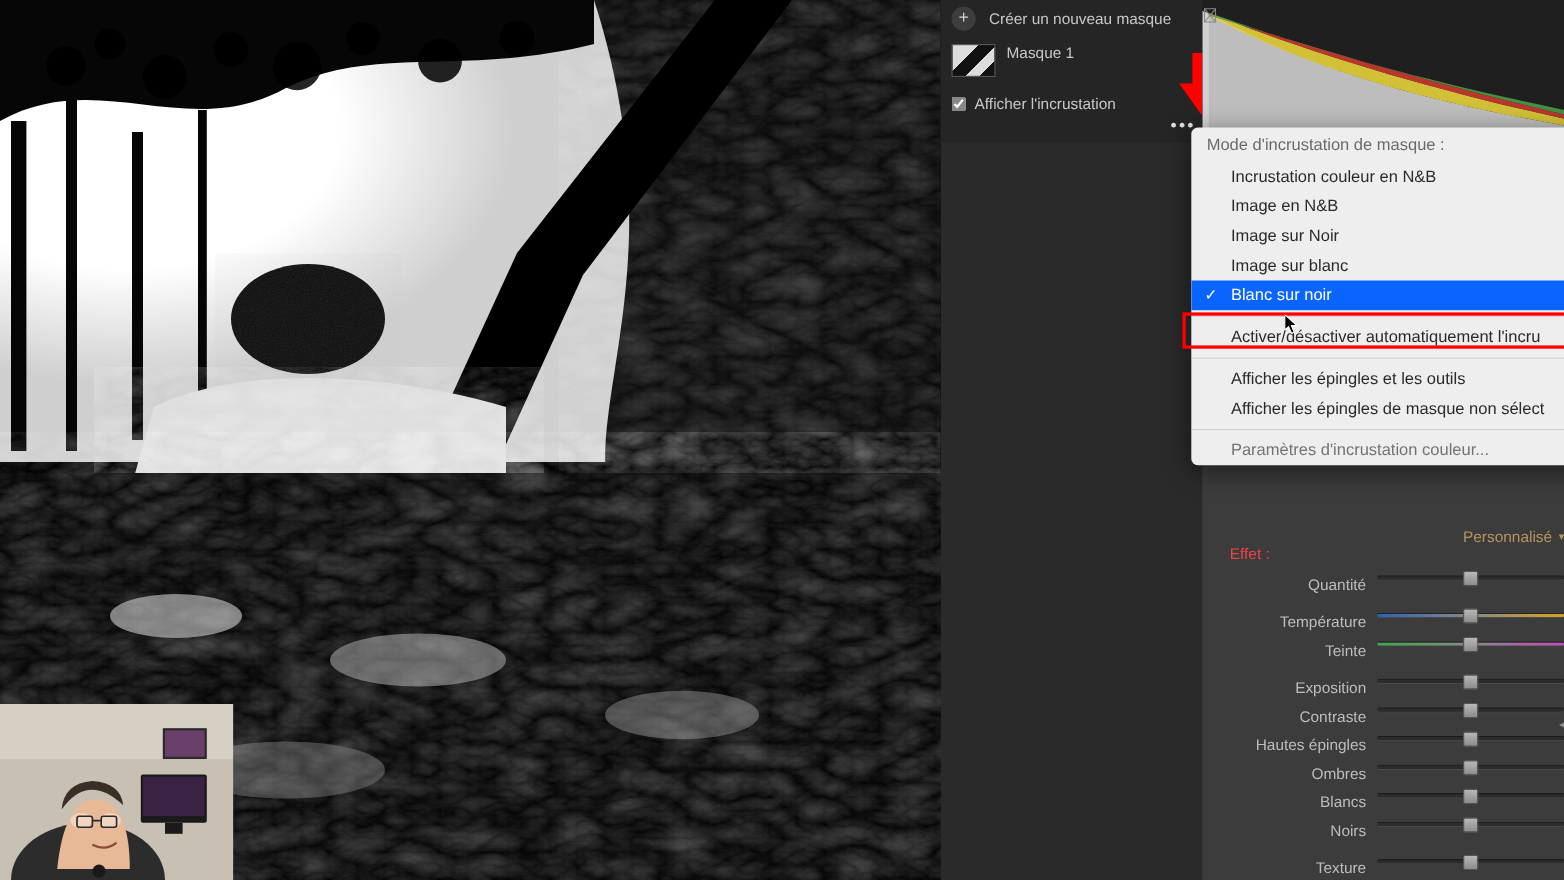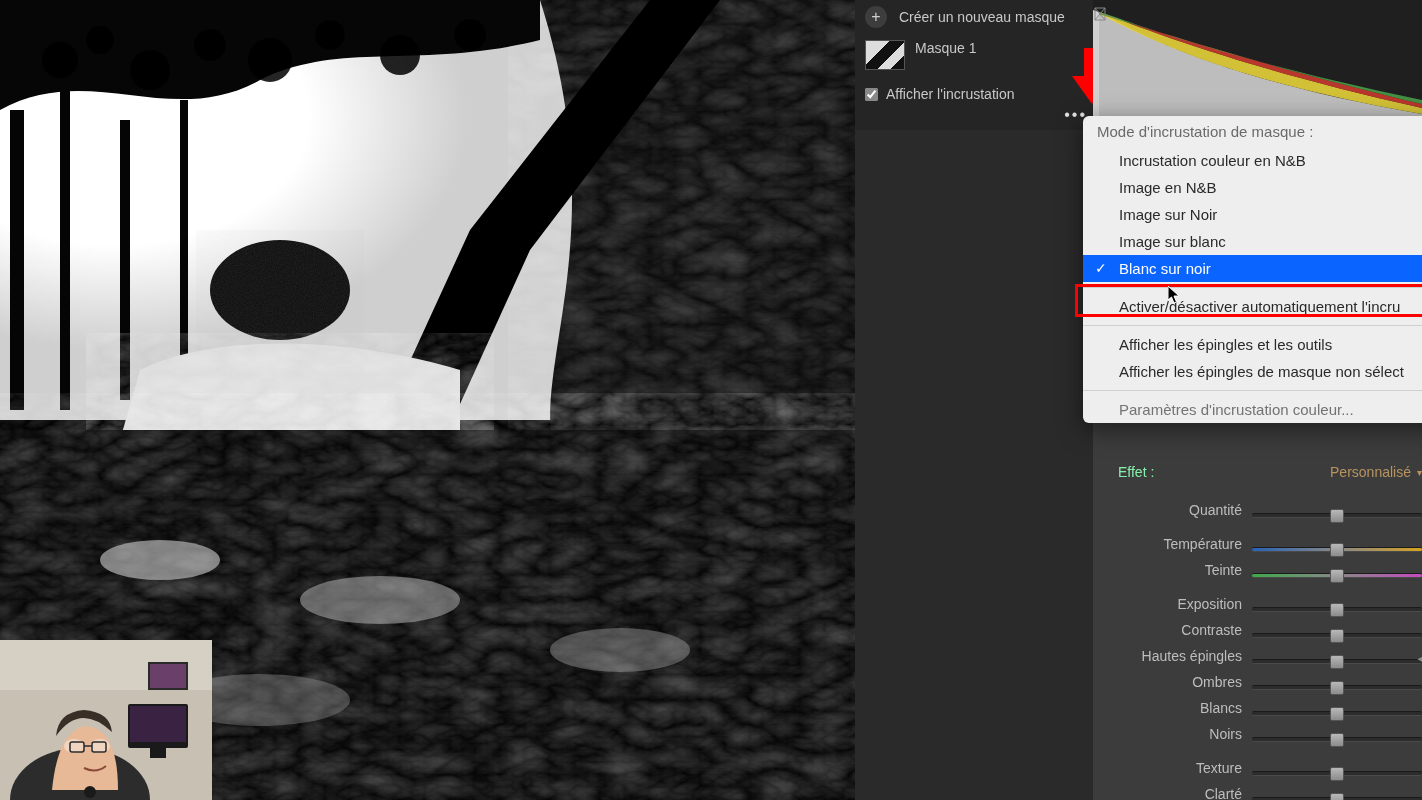--- a/index.html
+++ b/index.html
@@ -181,27 +181,27 @@
     top: 462px;
     width: 304px;
     color: #b8b8b8;
     font-size: 14px;
   }
   .effect-row {
     display: flex;
     align-items: center;
     padding: 2px 0 12px 0;
   }
-  .effect-row .lbl { flex: 0 0 auto; color: #86efac; }
+  .effect-row .lbl { flex: 0 0 auto; color: #ef4444; margin-top: 31px; }
   .effect-row .val { color: #b8945f; margin-left: auto; margin-right: 46px; font-size: 14px; }
   .effect-row .chev { position: absolute; right: 54px; color: #b8945f; font-size: 10px; }
 
   .slider-row {
     display: flex;
-    align-items: flex-end;
+    align-items: flex-start;
     height: 26px;
     gap: 10px;
   }
   .slider-row .sl-label {
     width: 124px;
     text-align: right;
     color: #bdbdbd;
     font-size: 14px;
   }
   .slider-track {

